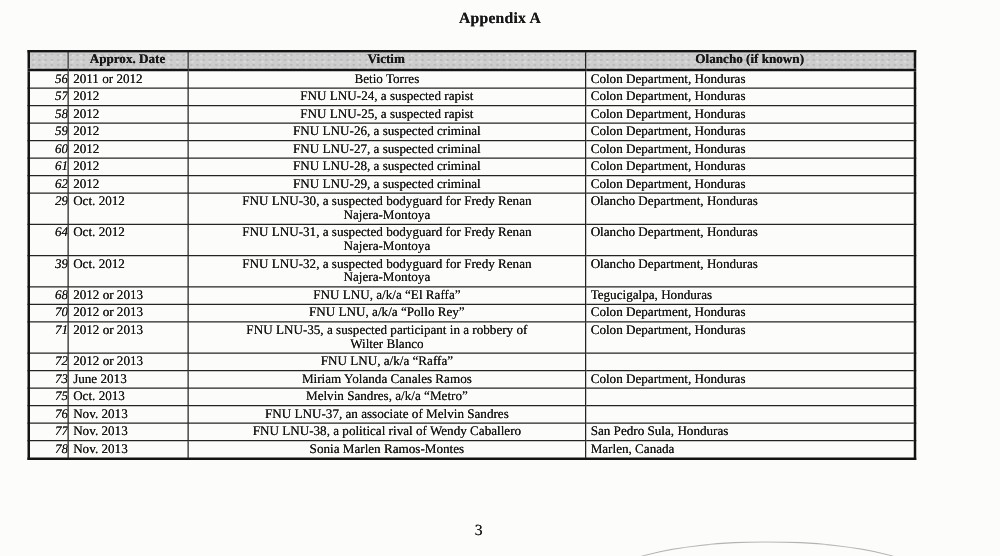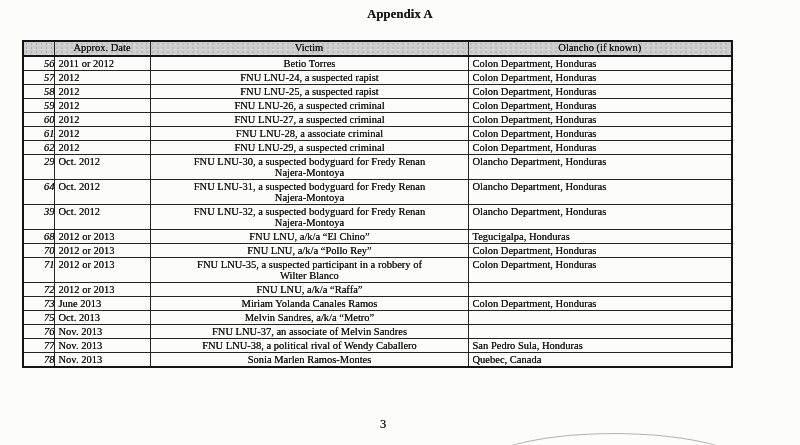--- a/index.html
+++ b/index.html
@@ -46,21 +46,21 @@
   th,td{
     border:1px solid var(--border);
     font-size:10.5px;
     vertical-align:top;
     overflow:hidden;
     text-shadow:0 0 0.35px rgba(0,0,0,0.9);
   }
   th{
     height:13px;
     line-height:12px;
-    font-weight:normal;
+    font-weight:bold;
     text-align:center;
     padding:0 2px;
     background-color:var(--header-bg);
     background-image:
       radial-gradient(rgba(110,110,110,0.40) 0.6px, transparent 1px),
       radial-gradient(rgba(255,255,255,0.55) 0.6px, transparent 1.1px);
     background-size:5px 4px,7px 5px;
     border-bottom:2px solid #141414;
   }
   td{
@@ -142,21 +142,21 @@
     <tr>
       <td class="c-num">60.</td>
       <td class="c-date">2012</td>
       <td class="c-victim">FNU LNU-27, a suspected criminal</td>
       <td class="c-loc">Colon Department, Honduras</td>
     </tr>
 
     <tr>
       <td class="c-num">61.</td>
       <td class="c-date">2012</td>
-      <td class="c-victim">FNU LNU-28, a associate criminal</td>
+      <td class="c-victim">FNU LNU-28, a suspected criminal</td>
       <td class="c-loc">Colon Department, Honduras</td>
     </tr>
 
     <tr>
       <td class="c-num">62.</td>
       <td class="c-date">2012</td>
       <td class="c-victim">FNU LNU-29, a suspected criminal</td>
       <td class="c-loc">Colon Department, Honduras</td>
     </tr>
 
@@ -182,21 +182,21 @@
       <td class="c-victim">FNU LNU-32, a suspected bodyguard for Fredy Renan
 Najera-Montoya</td>
       <td class="c-loc">Olancho Department, Honduras</td>
     </tr>
 
 
 
     <tr>
       <td class="c-num">68.</td>
       <td class="c-date">2012 or 2013</td>
-      <td class="c-victim">FNU LNU, a/k/a “El Chino”</td>
+      <td class="c-victim">FNU LNU, a/k/a “El Raffa”</td>
       <td class="c-loc">Tegucigalpa, Honduras</td>
     </tr>
 
 
     <tr>
       <td class="c-num">70.</td>
       <td class="c-date">2012 or 2013</td>
       <td class="c-victim">FNU LNU, a/k/a “Pollo Rey”</td>
       <td class="c-loc">Colon Department, Honduras</td>
     </tr>
@@ -242,21 +242,21 @@
       <td class="c-num">77.</td>
       <td class="c-date">Nov. 2013</td>
       <td class="c-victim">FNU LNU-38, a political rival of Wendy Caballero</td>
       <td class="c-loc">San Pedro Sula, Honduras</td>
     </tr>
 
     <tr>
       <td class="c-num">78.</td>
       <td class="c-date">Nov. 2013</td>
       <td class="c-victim">Sonia Marlen Ramos-Montes</td>
-      <td class="c-loc">Quebec, Canada</td>
+      <td class="c-loc">Marlen, Canada</td>
     </tr>
   </tbody>
   </table>
 
   <div class="scan-arc"></div>
 
   <div class="page-number">3</div>
 
 </div>
 

